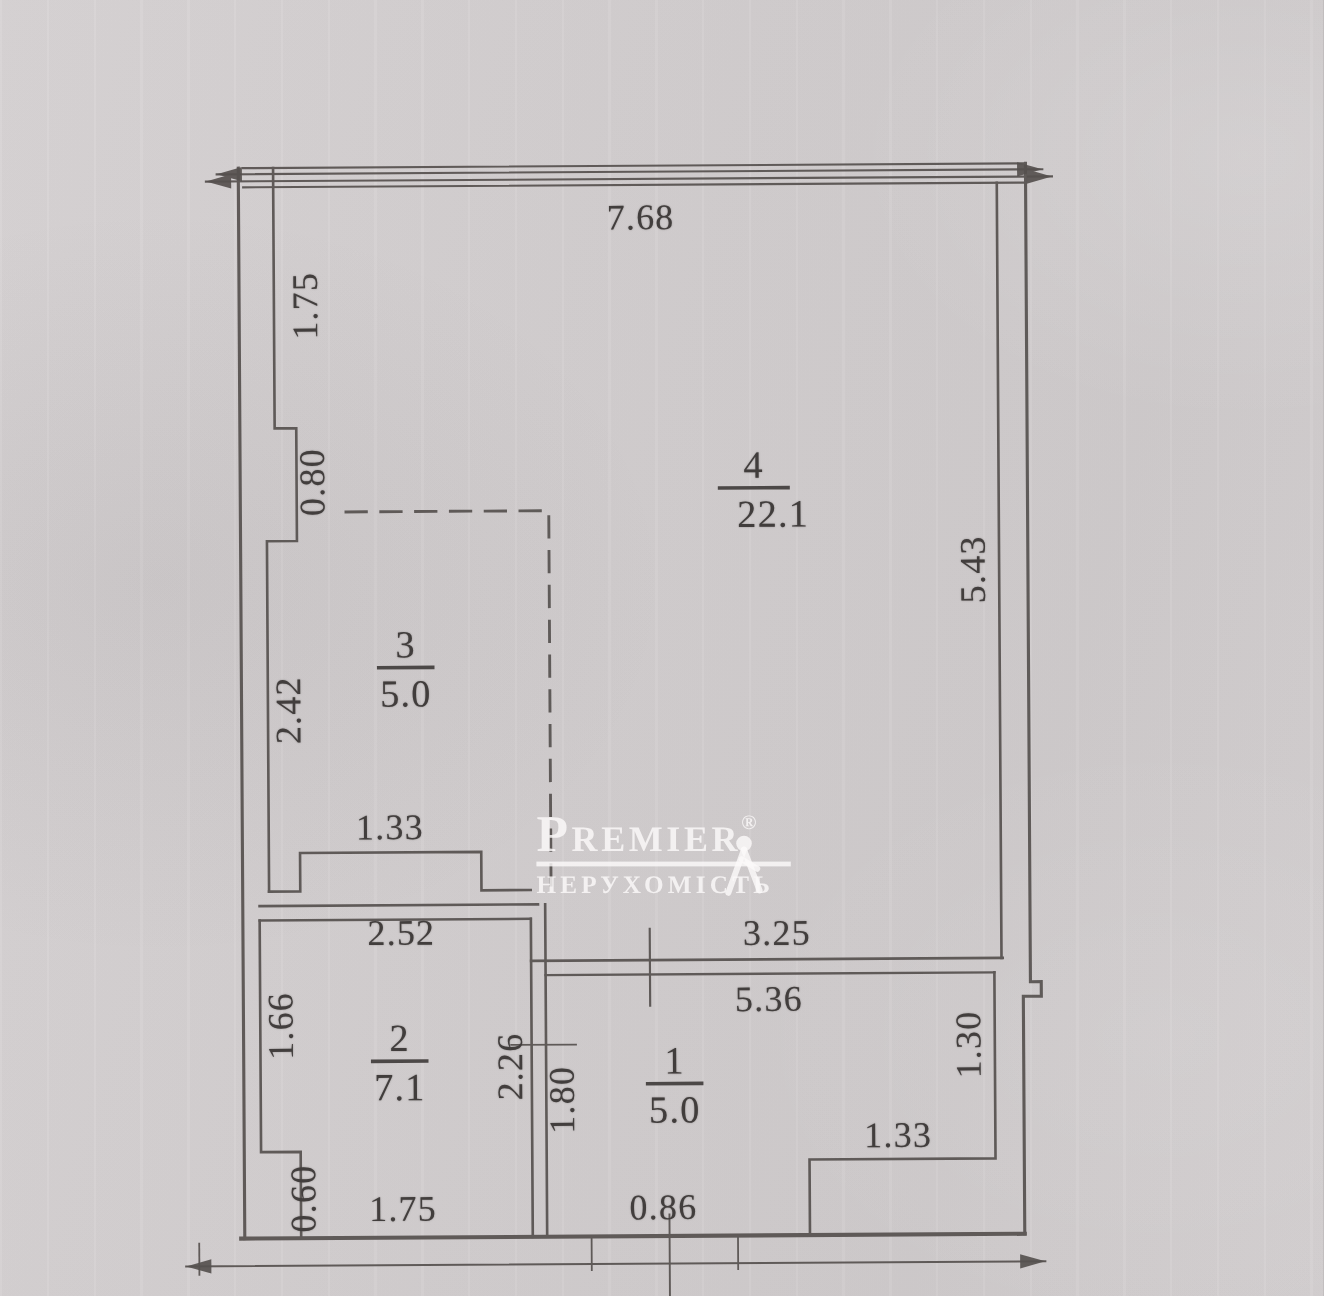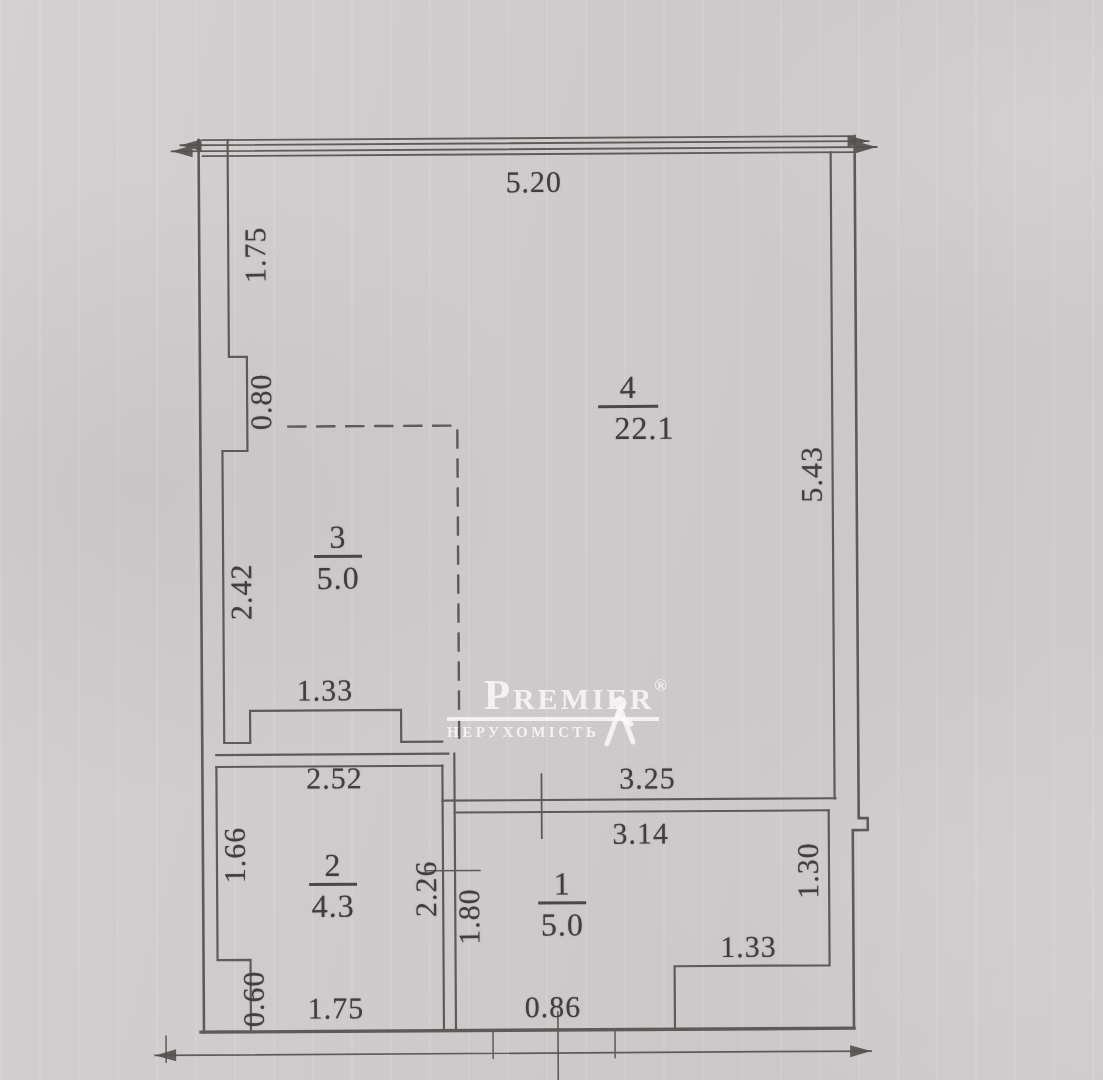--- a/index.html
+++ b/index.html
@@ -32,26 +32,26 @@
     transform:translate(-50%,-50%);
   }
   .room-rule{position:absolute;height:3px;background:#4c4847;transform:translate(-50%,-50%);}
   
   .watermark{
     position:absolute;left:447px;top:666px;width:220px;
     color:rgba(251,249,249,0.82);pointer-events:none;
   }
   .wm-brand{
     font-variant:small-caps;font-weight:bold;font-size:43px;line-height:40px;
-    letter-spacing:3px;text-transform:lowercase;text-align:right;
+    letter-spacing:3px;text-transform:lowercase;
   }
   .wm-brand::first-letter{text-transform:uppercase;}
   .wm-reg{font-size:17px;vertical-align:18px;letter-spacing:0;font-variant:normal;}
   .wm-rule{height:4px;background:rgba(251,249,249,0.82);width:212px;margin:2px 0 3px 0;}
-  .wm-sub{font-size:15px;letter-spacing:3.5px;font-weight:bold;}
+  .wm-sub{font-size:21px;letter-spacing:3.5px;font-weight:bold;}
   .wm-icon{position:absolute;left:150px;top:28px;}
 </style>
 </head>
 <body>
 
 <div class="page">
   <div class="plan-layer">
 
     <svg class="walls" width="1103" height="1080" viewBox="0 0 1103 1080">
       <g stroke="#56514f" fill="none" stroke-linecap="square" opacity="0.92">
@@ -99,46 +99,46 @@
         <path d="M183,143 l21,-6 l0,12 Z"></path>
         <path d="M174,149 l21,-6 l0,12 Z"></path>
         <path d="M871,143 l-21,-6 l0,12 Z"></path>
         <path d="M879,149 l-21,-6 l0,12 Z"></path>
         <path d="M152,1053 l21,-6 l0,12 Z"></path>
         <path d="M868,1053 l-21,-6 l0,12 Z"></path>
       </g>
     </svg>
 
     <div id="labels-layer">
-        <div class="dim" style="left: 536px; top: 182px;">5.20</div>
+        <div class="dim" style="left: 536px; top: 182px;">7.68</div>
         <div class="dim rot" style="left: 257px; top: 253px;">1.75</div>
         <div class="dim rot" style="left: 262px; top: 400px;">0.80</div>
         <div class="dim rot" style="left: 241px; top: 590px;">2.42</div>
         <div class="dim" style="left: 324px; top: 689px;">1.33</div>
         <div class="dim" style="left: 333px; top: 777px;">2.52</div>
         <div class="dim rot" style="left: 233px; top: 853px;">1.66</div>
         <div class="dim rot" style="left: 424px; top: 888px;">2.26</div>
         <div class="dim rot" style="left: 467px; top: 916px;">1.80</div>
         <div class="dim rot" style="left: 251px; top: 997px;">0.60</div>
         <div class="dim" style="left: 333px; top: 1007px;">1.75</div>
         <div class="dim" style="left: 646px; top: 779px;">3.25</div>
-        <div class="dim" style="left: 639px; top: 834px;">3.14</div>
+        <div class="dim" style="left: 639px; top: 834px;">5.36</div>
         <div class="dim rot" style="left: 812px; top: 476px;">5.43</div>
         <div class="dim rot" style="left: 806px; top: 872px;">1.30</div>
         <div class="dim" style="left: 746px; top: 948px;">1.33</div>
         <div class="dim" style="left: 550px; top: 1007px;">0.86</div>
         <div class="room-num" style="left: 629px; top: 388px;">4</div>
         <div class="room-rule" style="width: 60px; left: 629px; top: 407px;"></div>
         <div class="room-area" style="left: 629px; top: 429px; margin-left: 16px;">22.1</div>
         <div class="room-num" style="left: 338px; top: 536px;">3</div>
         <div class="room-rule" style="width: 48px; left: 338px; top: 555px;"></div>
         <div class="room-area" style="left: 338px; top: 577px;">5.0</div>
         <div class="room-num" style="left: 331px; top: 864px;">2</div>
         <div class="room-rule" style="width: 48px; left: 331px; top: 883px;"></div>
-        <div class="room-area" style="left: 331px; top: 905px;">4.3</div>
+        <div class="room-area" style="left: 331px; top: 905px;">7.1</div>
         <div class="room-num" style="left: 560px; top: 884px;">1</div>
         <div class="room-rule" style="width: 48px; left: 560px; top: 903px;"></div>
         <div class="room-area" style="left: 560px; top: 925px;">5.0</div>
       </div>
   </div>
 
   <div class="watermark">
     <div class="wm-brand"><span>Premier</span><span class="wm-reg">®</span></div>
     <div class="wm-rule"></div>
     <div class="wm-sub">НЕРУХОМІСТЬ</div>

